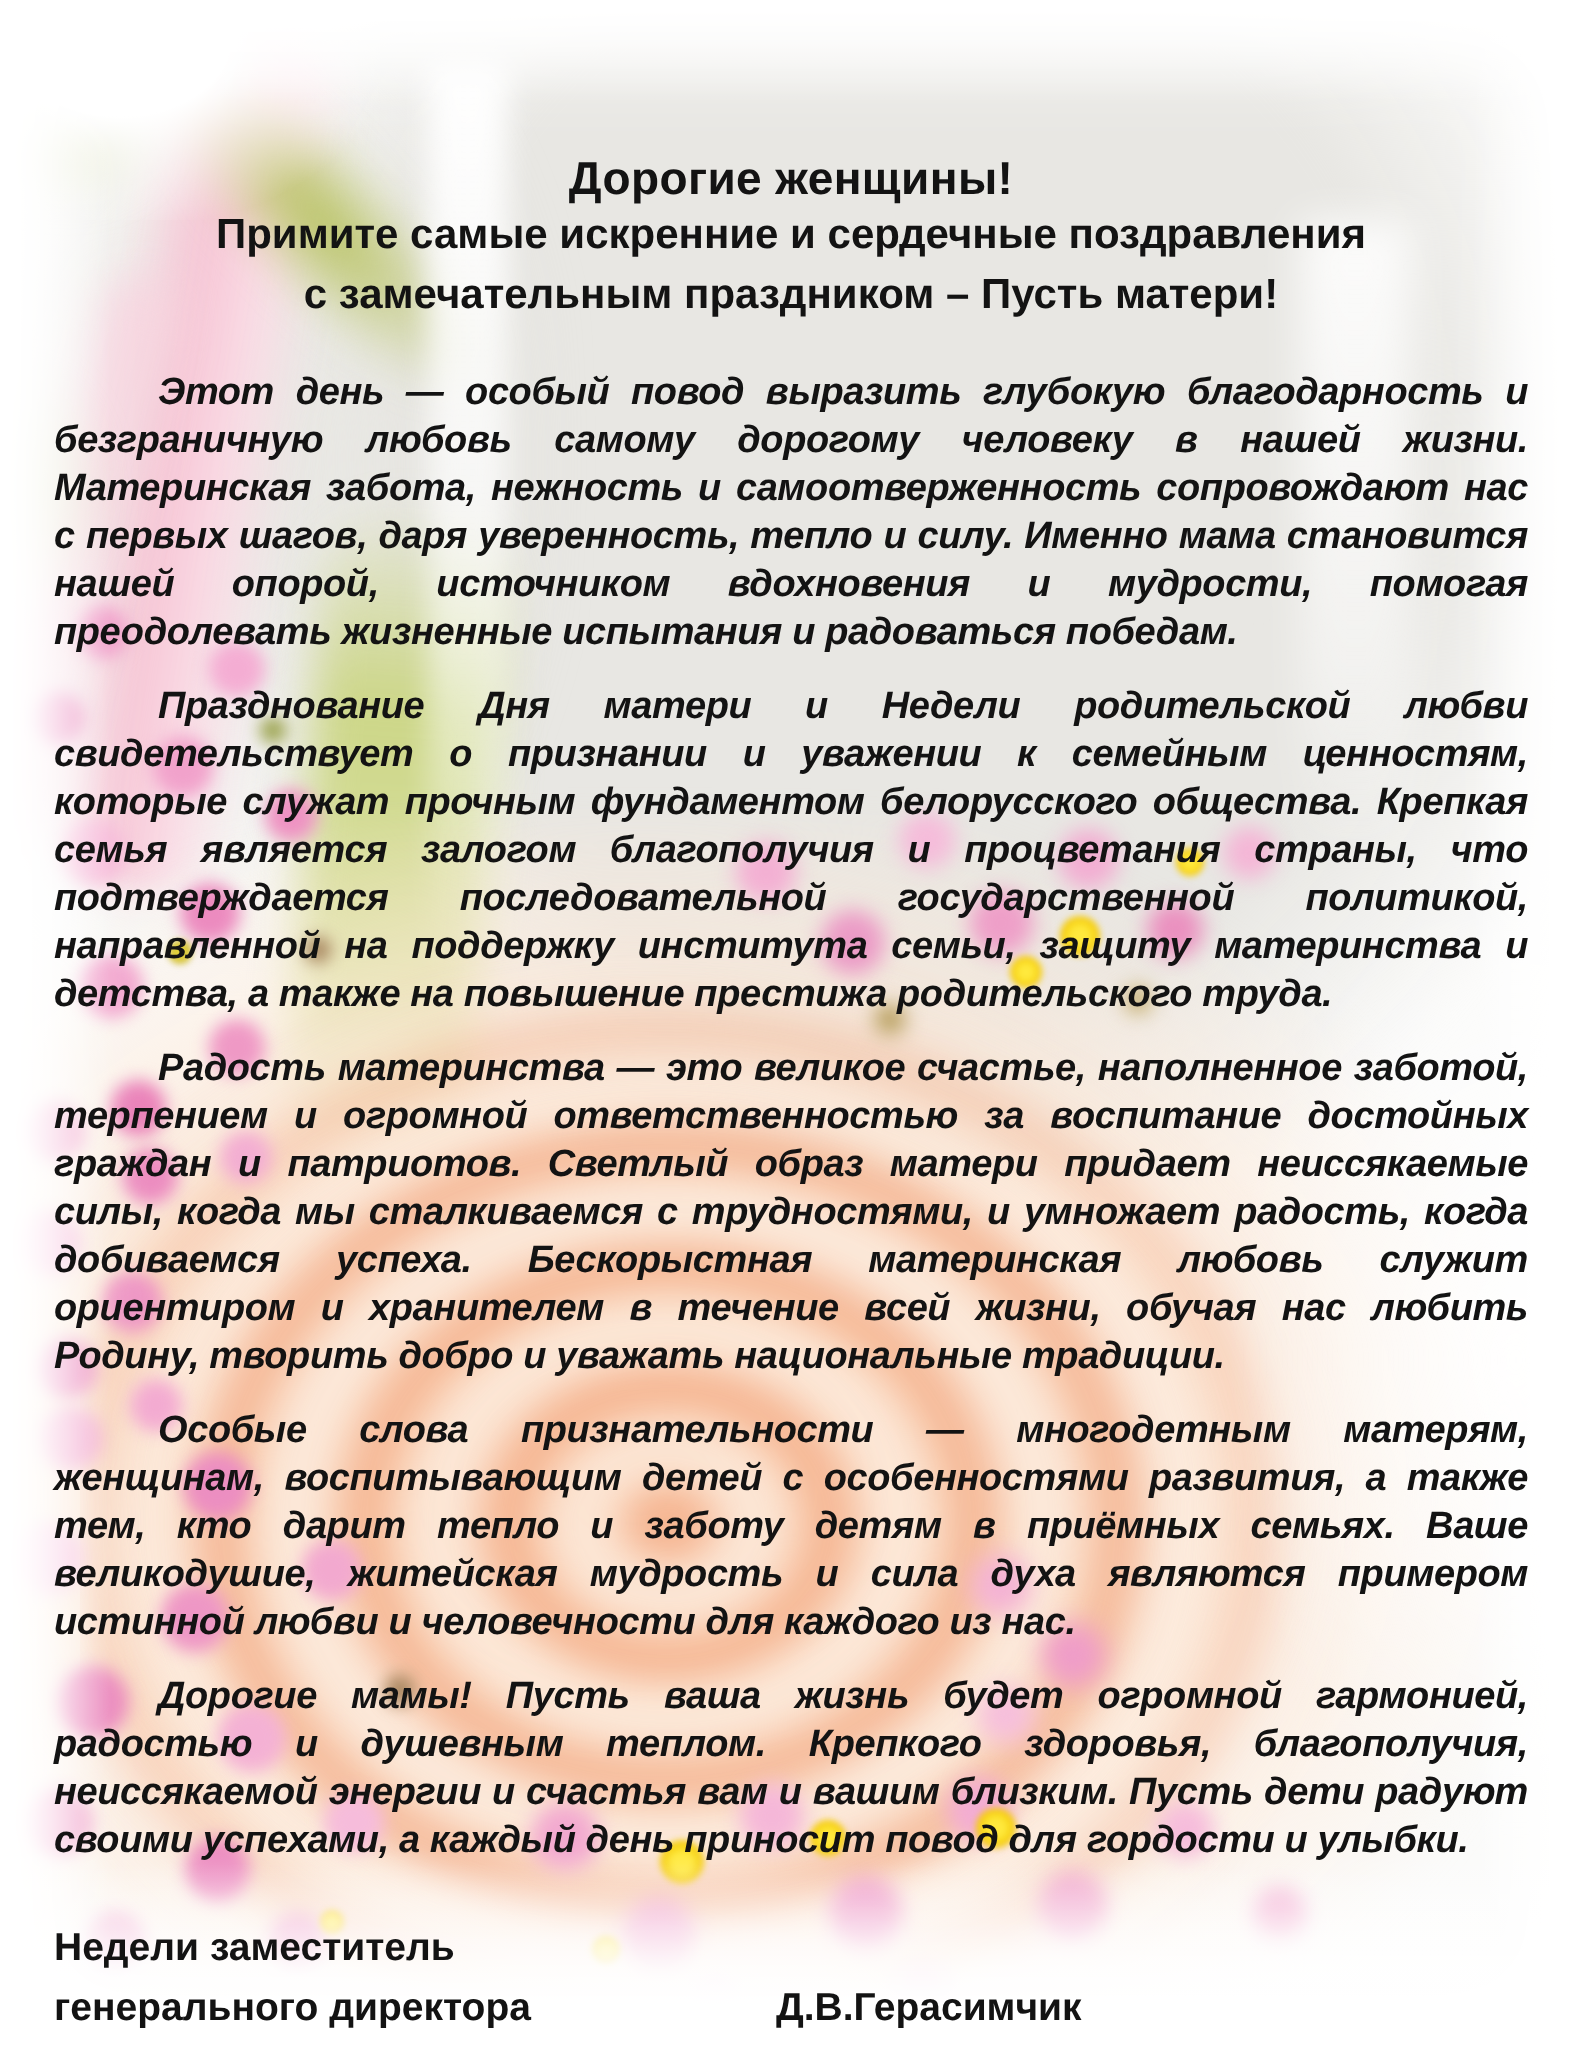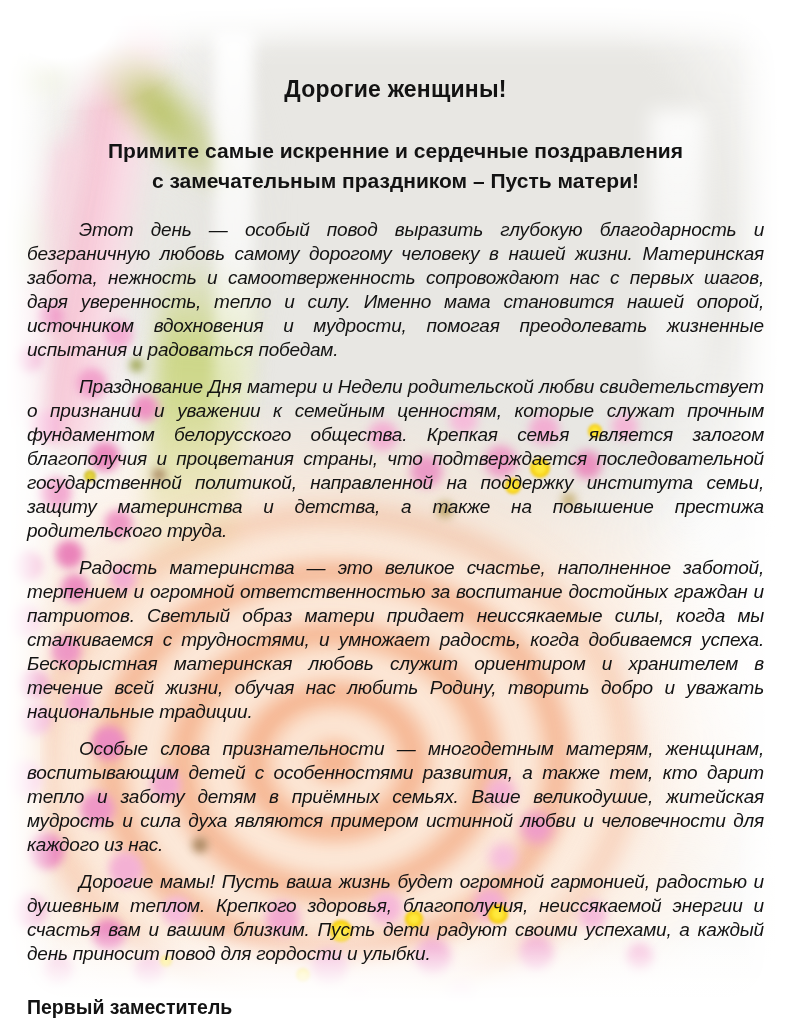--- a/index.html
+++ b/index.html
@@ -173,29 +173,29 @@
   .content {
     position:absolute; inset:0; z-index:5;
     padding:76px 27px 0 27px; box-sizing:border-box;
     color:#131313;
   }
   .title {
     margin:0; text-align:center;
     font-size:23px; font-weight:bold; letter-spacing:0.2px;
   }
   .subtitle {
-    margin-top:33px; text-align:center;
+    text-align:center;
     font-size:21px; font-weight:bold; line-height:30px;
   }
   .subtitle span { display:block; }
   .bodytext { margin-top:22px; }
   .bodytext p {
     margin:0 0 13px 0;
     font-size:19px; line-height:24px;
-    font-weight:normal; font-style:italic;
+    font-weight:bold; font-style:italic;
     text-align:justify; text-indent:52px;
     letter-spacing:-0.2px;
   }
   .signature {
     position:relative; margin-top:26px;
     font-size:19.5px; font-weight:bold; line-height:30px;
   }
   .signature .sig-line { display:block; }
   .sig-name { position:absolute; left:361px; top:30px; white-space:nowrap; }
 </style>
@@ -248,19 +248,19 @@
 
     <div class="bodytext">
       <p>Этот день — особый повод выразить глубокую благодарность и безграничную любовь самому дорогому человеку в нашей жизни. Материнская забота, нежность и самоотверженность сопровождают нас с первых шагов, даря уверенность, тепло и силу. Именно мама становится нашей опорой, источником вдохновения и мудрости, помогая преодолевать жизненные испытания и радоваться победам.</p>
       <p>Празднование Дня матери и Недели родительской любви свидетельствует о признании и уважении к семейным ценностям, которые служат прочным фундаментом белорусского общества. Крепкая семья является залогом благополучия и процветания страны, что подтверждается последовательной государственной политикой, направленной на поддержку института семьи, защиту материнства и детства, а также на повышение престижа родительского труда.</p>
       <p>Радость материнства — это великое счастье, наполненное заботой, терпением и огромной ответственностью за воспитание достойных граждан и патриотов. Светлый образ матери придает неиссякаемые силы, когда мы сталкиваемся с трудностями, и умножает радость, когда добиваемся успеха. Бескорыстная материнская любовь служит ориентиром и хранителем в течение всей жизни, обучая нас любить Родину, творить добро и уважать национальные традиции.</p>
       <p>Особые слова признательности — многодетным матерям, женщинам, воспитывающим детей с особенностями развития, а также тем, кто дарит тепло и заботу детям в приёмных семьях. Ваше великодушие, житейская мудрость и сила духа являются примером истинной любви и человечности для каждого из нас.</p>
       <p>Дорогие мамы! Пусть ваша жизнь будет огромной гармонией, радостью и душевным теплом. Крепкого здоровья, благополучия, неиссякаемой энергии и счастья вам и вашим близким. Пусть дети радуют своими успехами, а каждый день приносит повод для гордости и улыбки.</p>
     </div>
 
     <div class="signature">
-      <span class="sig-line">Первый заместитель</span>
+      <span class="sig-line">Недели заместитель</span>
       <span class="sig-line">генерального директора</span>
       <span class="sig-name">Д.В.Герасимчик</span>
     </div>
   </div>
 
 </div>
 
 </body></html>

